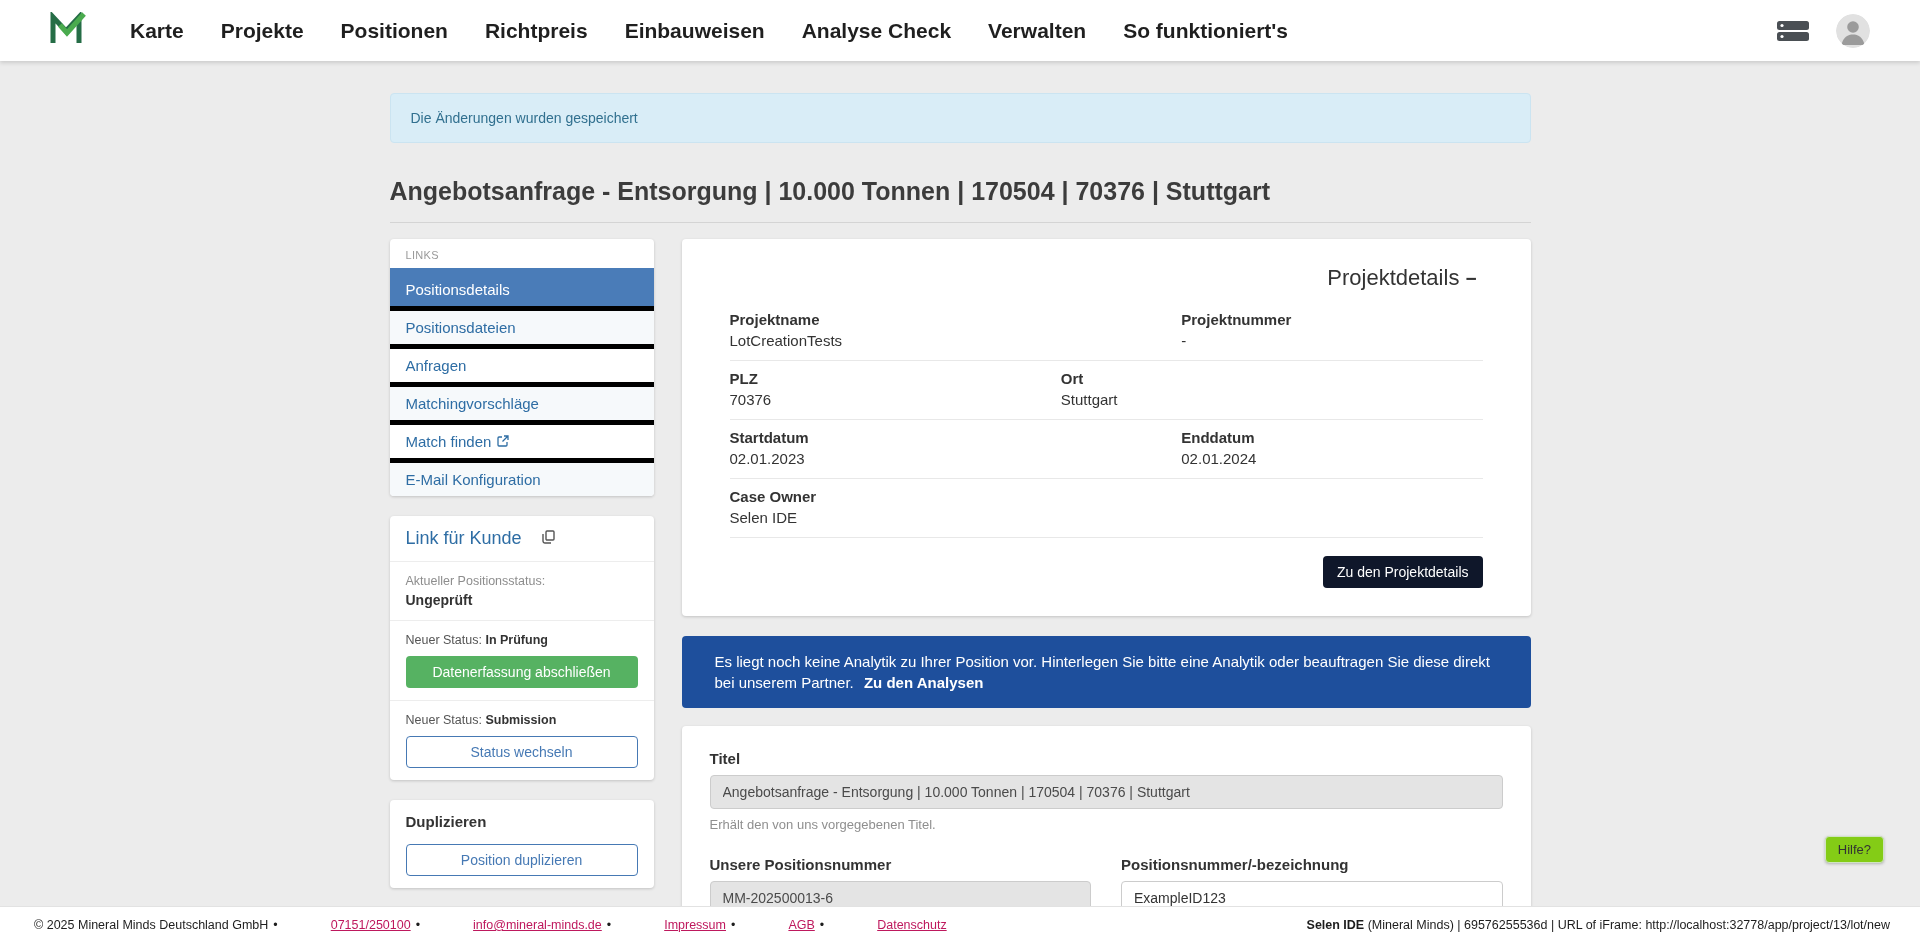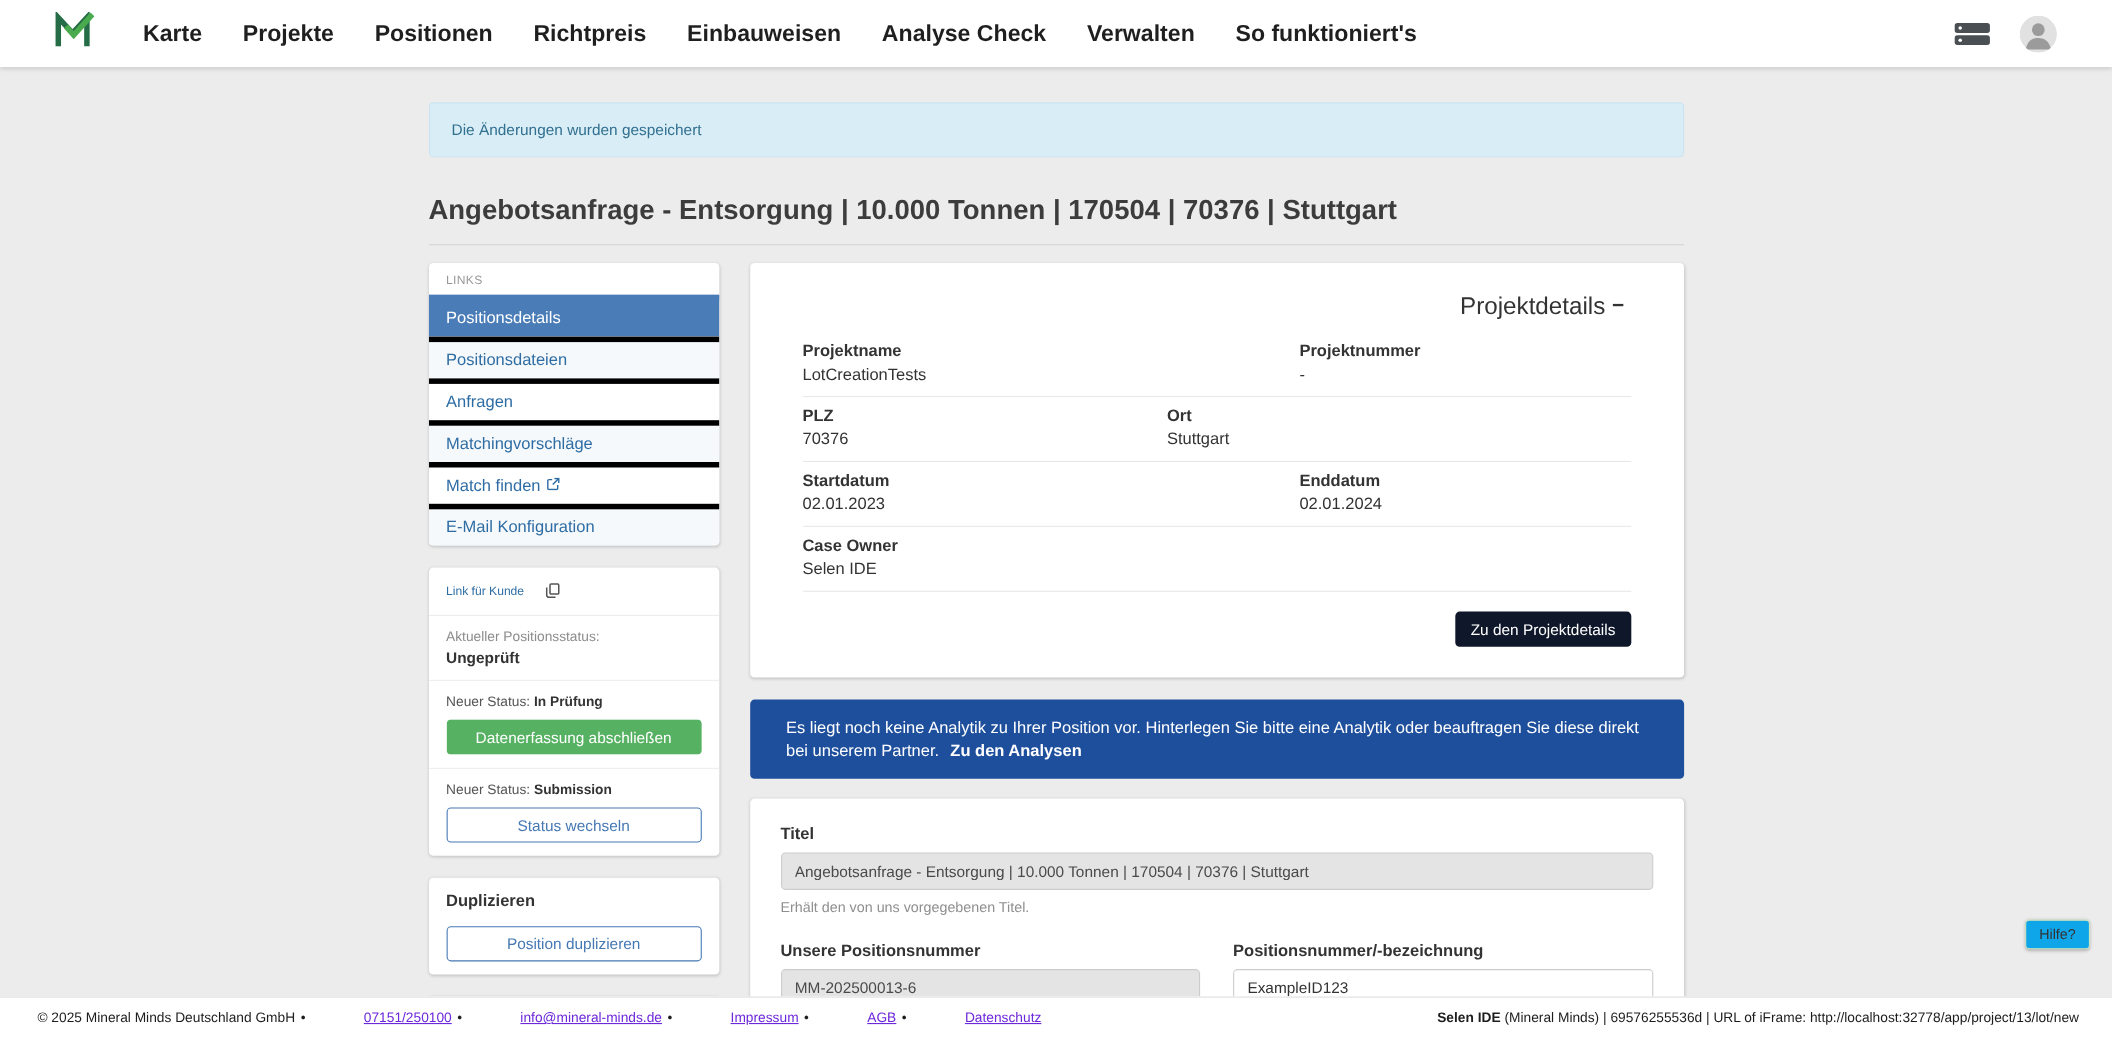--- a/index.html
+++ b/index.html
@@ -39,21 +39,21 @@
   
   .links-header { padding:10px 16px 7px; font-size:11px; color:#9a9a9a; letter-spacing:.3px; }
   .side-nav-item { display:flex; align-items:center; gap:6px; padding:8px 16px; font-size:15px;
     color:#2e6da4; text-decoration:none; border-top:5px solid #000000; cursor:pointer; background:#fff; }
   .side-nav-item.tint { background:#f6f9fb; }
   .side-nav-item.active { background:#4a7cb8; color:#fff; border-top-color:#4a7cb8; }
 
   
   .side-section { padding:12px 16px; border-top:1px solid #ededed; }
   .side-section:first-child { border-top:none; }
-  .link-blue { color:#2e6da4; font-size:11px; text-decoration:none; display:inline-flex;
+  .link-blue { color:#2e6da4; font-size:18px; text-decoration:none; display:inline-flex;
     align-items:center; gap:20px; cursor:pointer; }
   .status-label { font-size:12.5px; color:#8d8d8d; }
   .status-value { font-size:14px; font-weight:700; color:#333; margin-top:4px; }
   .inline-status { font-size:12.5px; color:#555; margin-bottom:9px; }
   .inline-status b { color:#333; }
   .btn { display:block; width:100%; text-align:center; border-radius:4px; font-size:14px;
     padding:7px 10px; cursor:pointer; border:1px solid transparent; background:none;
     font-family:inherit; }
   .btn-green { background:#56b262; color:#fff; }
   .btn-outline-blue { border-color:#4679b4; color:#4679b4; background:#fff; }
@@ -83,30 +83,30 @@
   .form-card { padding:24px 28px 90px; }
   .form-label { font-size:15px; font-weight:700; color:#333; margin-bottom:8px; }
   .text-input { display:block; width:100%; height:34px; border:1px solid #ccc; border-radius:4px;
     padding:0 12px; font-size:14px; color:#333; font-family:inherit; background:#fff; }
   .text-input.disabled { background:#e4e4e4; color:#4a4a4a; }
   .help-text { font-size:13px; color:#8f8f8f; margin-top:8px; }
   .form-row-2 { display:flex; gap:30px; margin-top:24px; }
   .form-col { flex:1; min-width:0; }
 
   
-  .help-btn { position:absolute; right:20px; bottom:80px; background:#0ea5e9;
+  .help-btn { position:absolute; right:36px; bottom:80px; background:#84cc16;
     border:1px solid #cfe4c0; border-radius:4px; padding:5px 12px; font-size:13px; color:#333;
     box-shadow:0 1px 3px rgba(0,0,0,.25); cursor:pointer; z-index:30; font-family:inherit; }
 
   
   .footer { position:absolute; bottom:0; left:0; right:0; height:37px; background:#fff;
     border-top:1px solid #e2e2e2; display:flex; align-items:center; justify-content:space-between;
     padding:0 30px 0 34px; font-size:12.5px; color:#1d1d1d; z-index:25; }
   .footer-left { display:flex; align-items:center; white-space:nowrap; }
-  .footer-link { color:#6d28d9; text-decoration:underline; cursor:pointer;padding-left:48px; }
+  .footer-link { color:#be185d; text-decoration:underline; cursor:pointer;padding-left:48px; }
   .sep { margin:0 5px; color:#1d1d1d; }
   .footer-right { white-space:nowrap; }
   .footer-right b { font-weight:700; }
 </style>
 </head>
 <body>
 
 <div class="navbar">
   <div class="brand">
     <span>

